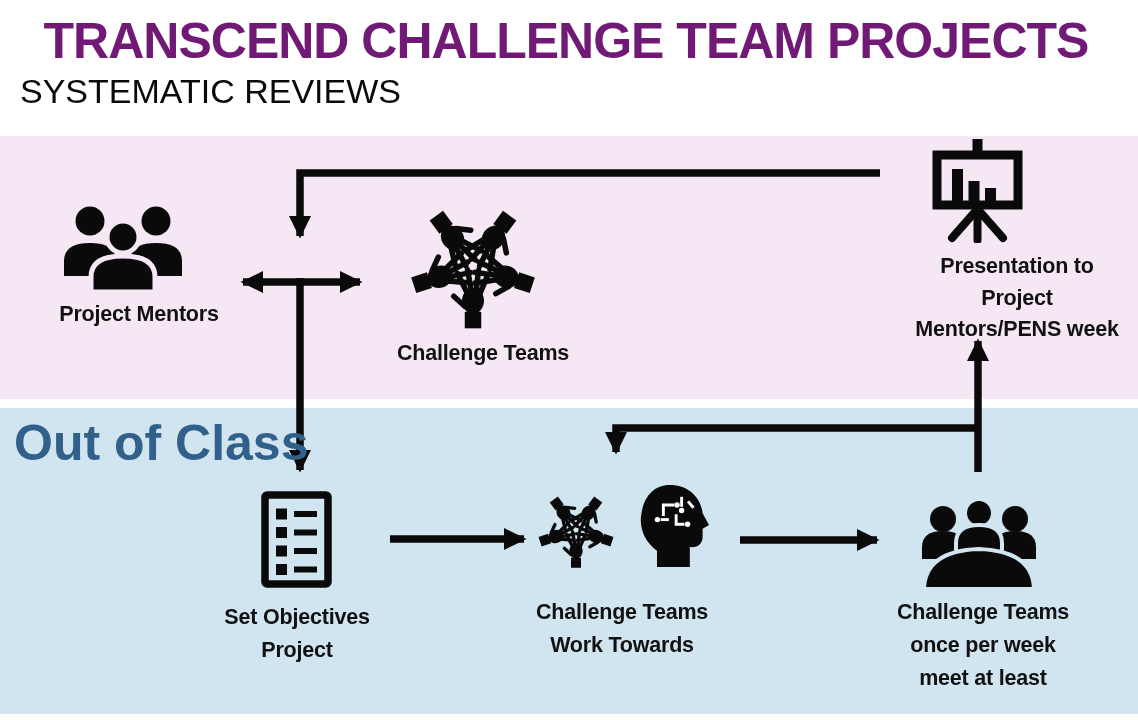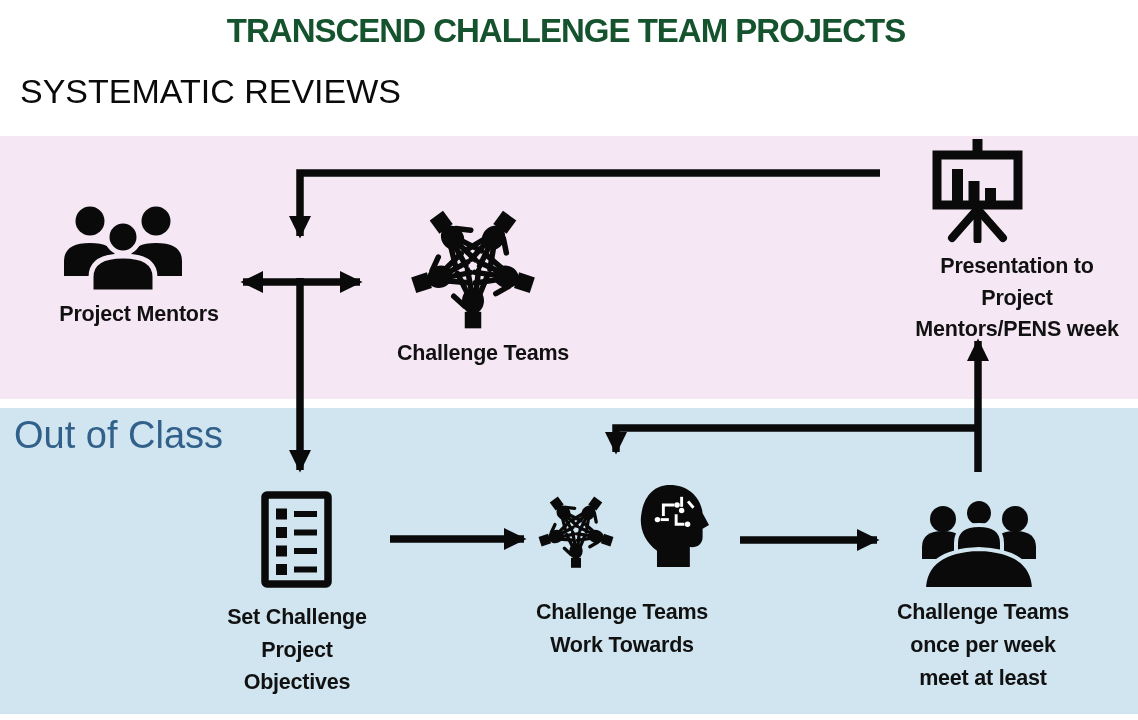--- a/index.html
+++ b/index.html
@@ -8,31 +8,31 @@
     width:1138px;height:720px;
     background:#ffffff;
     font-family:"Liberation Sans",sans-serif;
     overflow:hidden;
   }
   .band{position:absolute;left:0;width:1138px;z-index:0;}
   .band-pink{top:136px;height:263px;background:#f5e8f4;}
   .band-blue{top:408px;height:306px;background:#d0e5f0;}
   .title{
     position:absolute;top:12px;left:0;width:1132px;
-    text-align:center;font-size:33px;font-weight:700;letter-spacing:-1px;
-    color:#14532d;z-index:3;white-space:nowrap;
+    text-align:center;font-size:50px;font-weight:700;letter-spacing:-1px;
+    color:#701a75;z-index:3;white-space:nowrap;
   }
   .subtitle{
     position:absolute;top:72px;left:0;width:1138px;
     text-align:left;font-size:34px;font-weight:400;letter-spacing:0px;
     color:#0a0a0a;z-index:3;white-space:nowrap;margin-left:20px;
   }
   .out-label{
     position:absolute;left:14px;top:414px;
-    font-size:38px;font-weight:400;color:#31618a;z-index:3;white-space:nowrap;
+    font-size:50px;font-weight:700;color:#31618a;z-index:3;white-space:nowrap;
   }
   .arrows{position:absolute;left:0;top:0;z-index:1;}
   .icon{position:absolute;z-index:2;}
   .lbl{
     position:absolute;z-index:2;text-align:center;
     font-weight:700;font-size:21.5px;line-height:32px;
     color:#111111;letter-spacing:-0.2px;white-space:nowrap;
   }
   .lbl.lh-pres{line-height:31.5px;}
   .lbl.lh-33{line-height:33px;}
@@ -135,23 +135,22 @@
       <rect x="15" y="73" width="11" height="11"></rect>
     </g>
     <g stroke="#0a0a0a" stroke-width="6">
       <line x1="33" y1="23" x2="56" y2="23"></line>
       <line x1="33" y1="41.5" x2="56" y2="41.5"></line>
       <line x1="33" y1="60" x2="56" y2="60"></line>
       <line x1="33" y1="78.5" x2="56" y2="78.5"></line>
     </g>
   </svg>
   <div class="lbl" style="left:187px;top:601px;width:220px;line-height:32.5px">
-    <div>Set Challenge</div>
+    <div>Set Objectives</div>
     <div>Project</div>
-    <div>Objectives</div>
   </div>
 
   <svg class="icon" style="left:536px;top:489px" width="80" height="82" viewBox="-72 -72 144 144">
     <use href="#hands-star"></use>
   </svg>
   <svg class="icon" style="left:636px;top:483px" width="73" height="86" viewBox="0 0 80 94">
     <path d="M37,2 C57,2 71,15 73,33 L80,46 L73,50 L73,59 C73,67 67,71 59,70 L59,92 L23,92 L23,74 C9,64 3,48 6,33 C9,14 20,2 37,2 Z" fill="#0a0a0a"></path>
     <g stroke="#ffffff" stroke-width="3.2" fill="none">
       <path d="M30,36 V24 H42"></path>
       <path d="M50,15 V26"></path>

